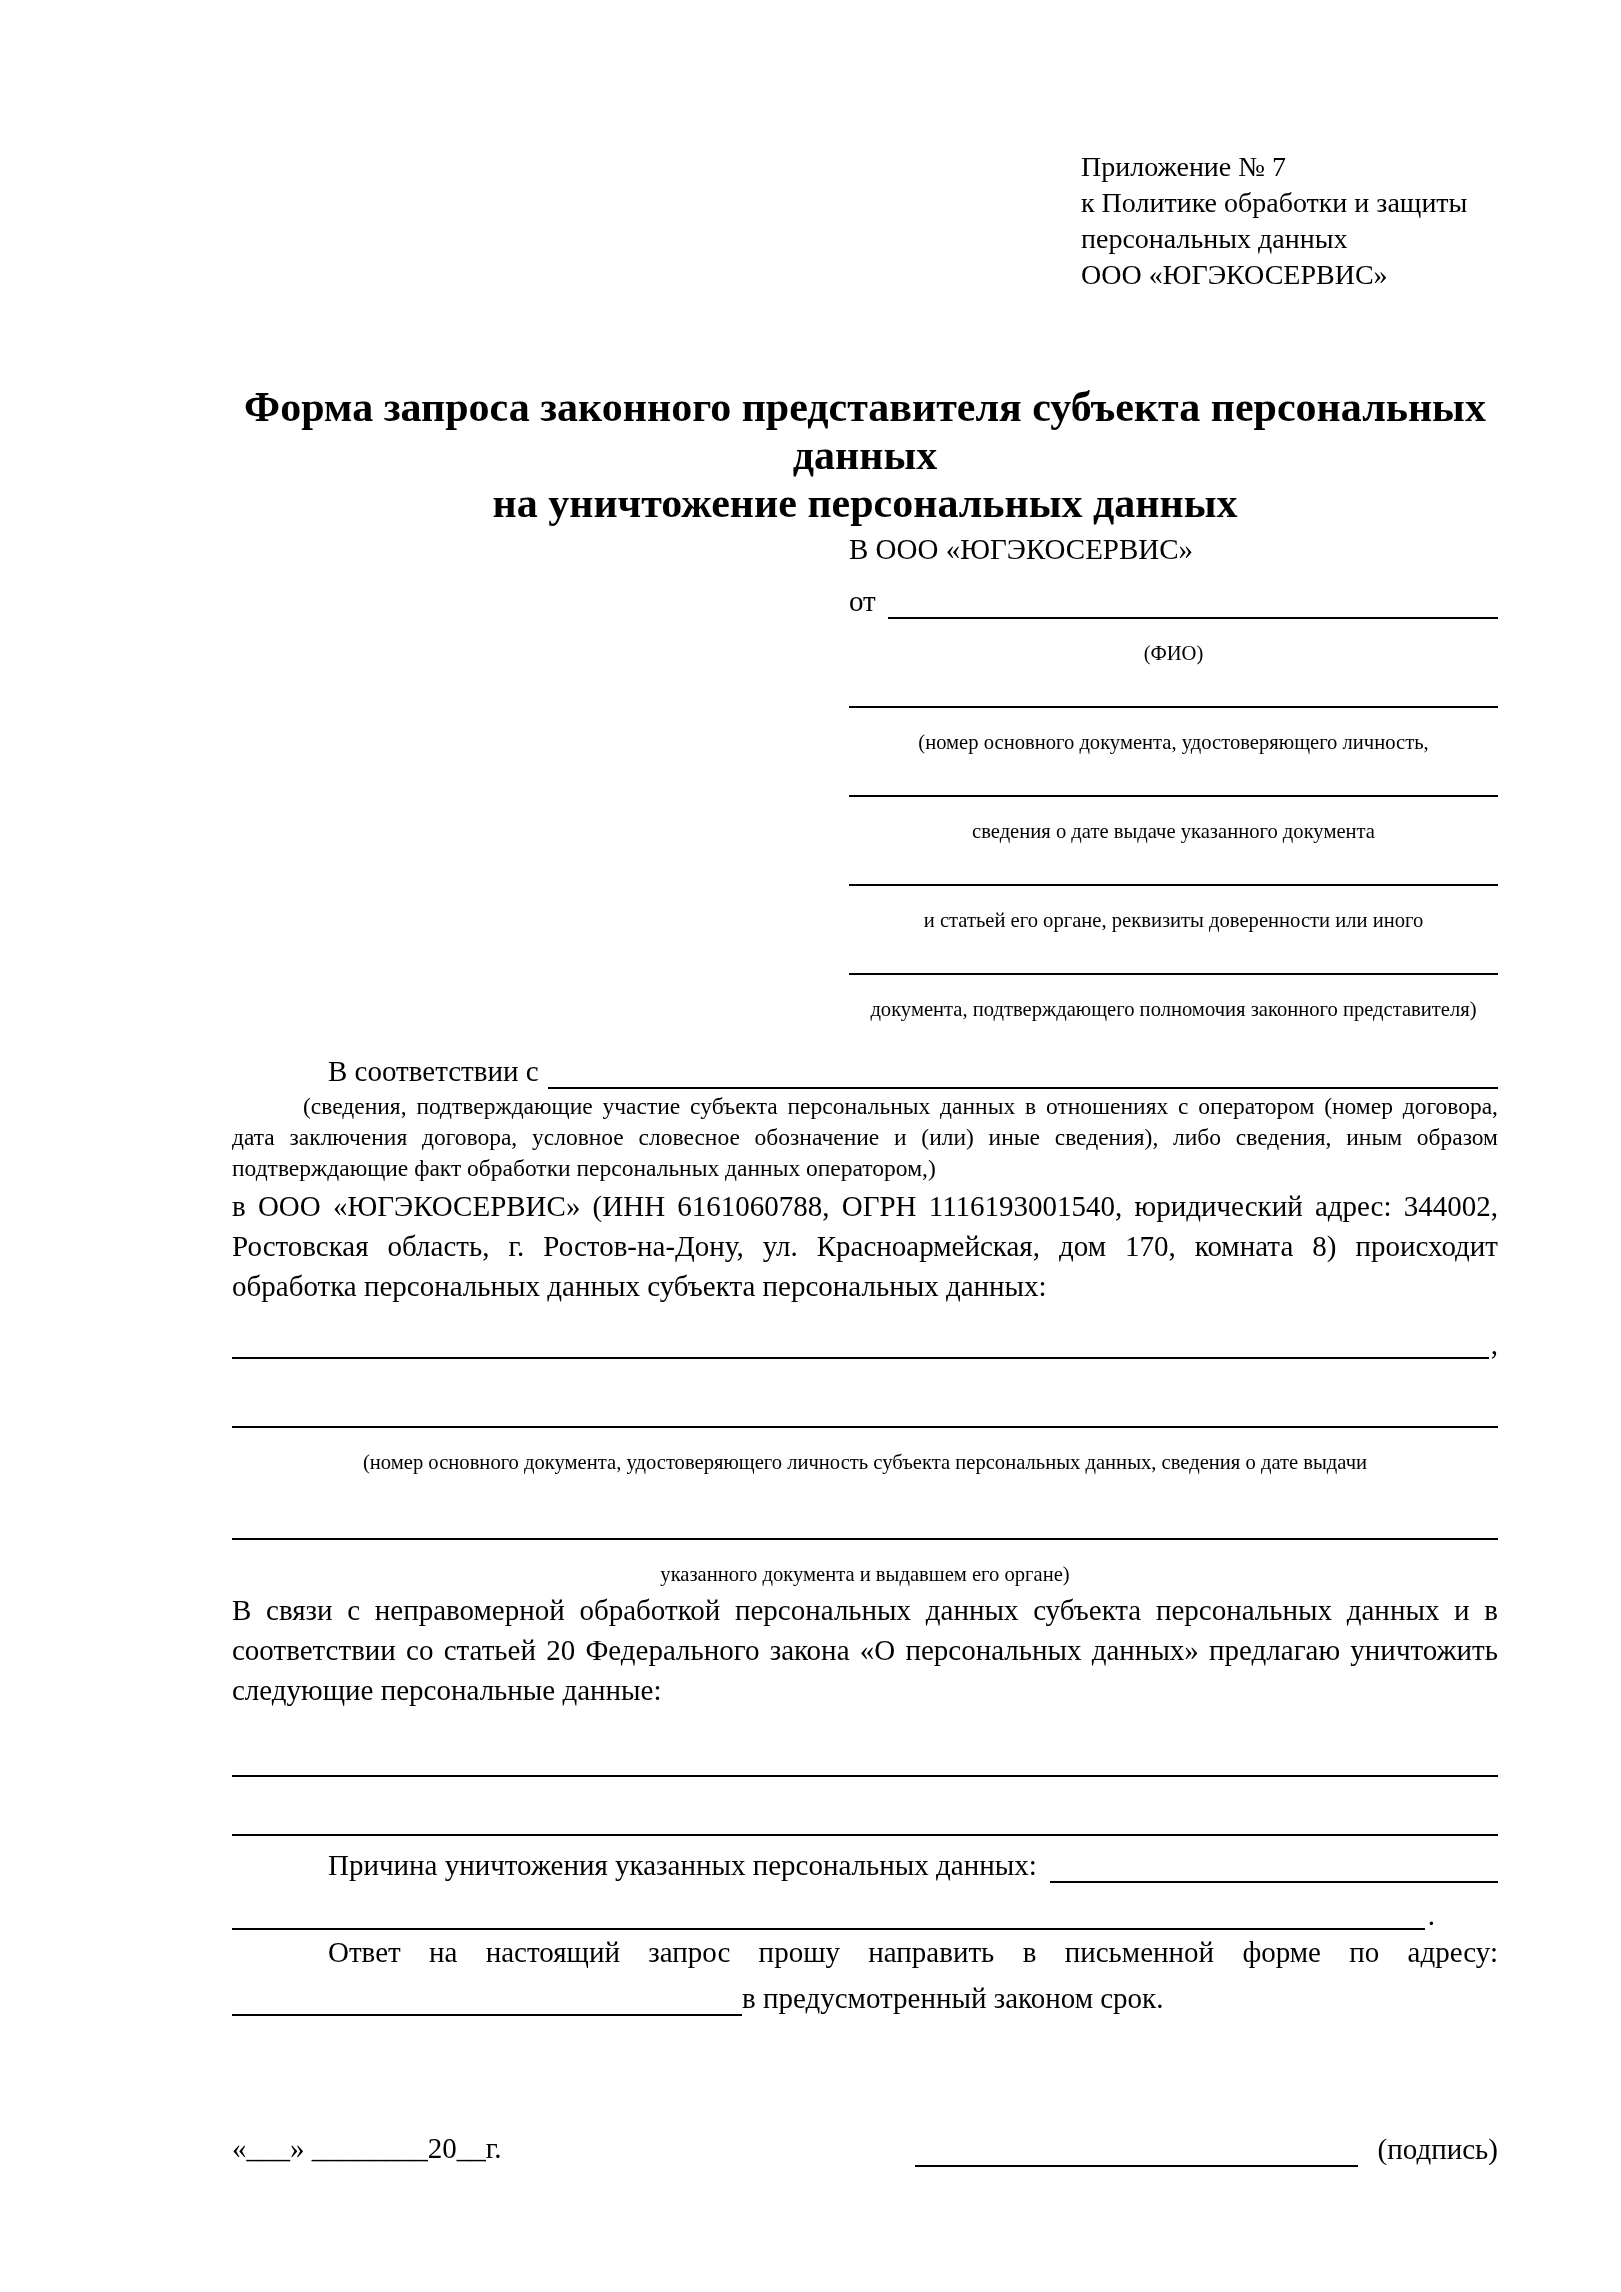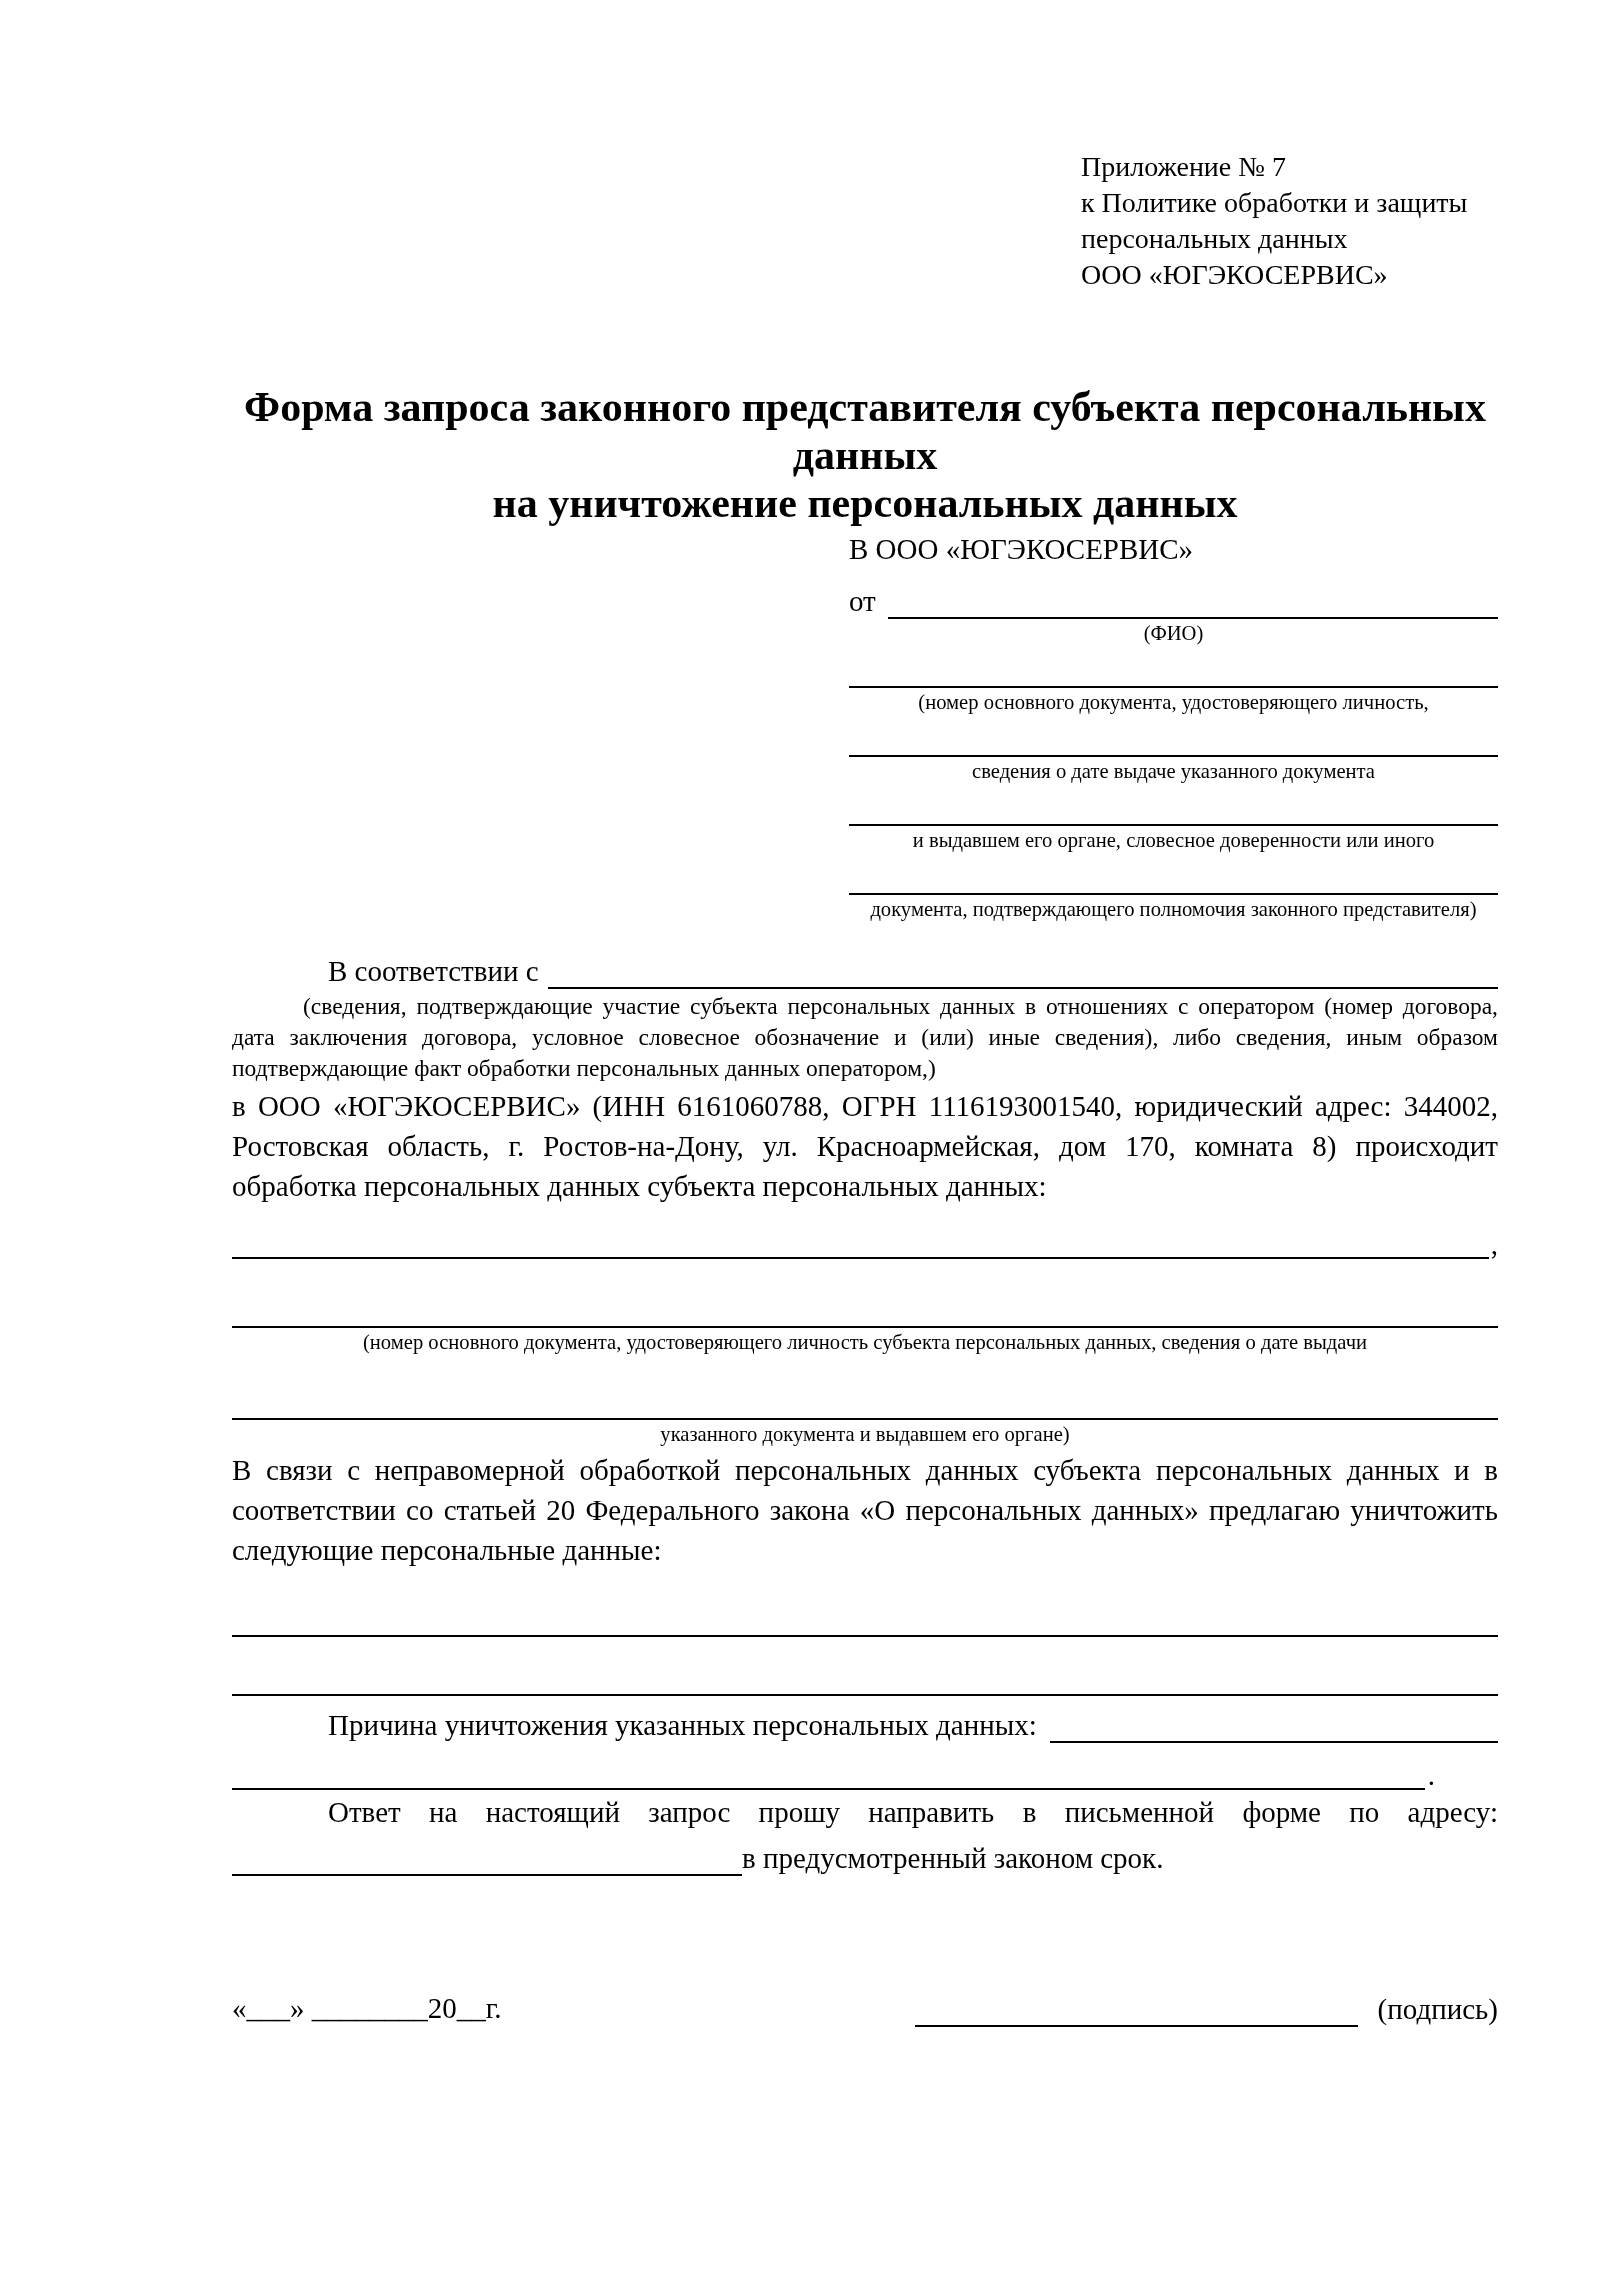--- a/index.html
+++ b/index.html
@@ -21,21 +21,21 @@
     text-align: center;
     font-weight: bold;
     font-size: 42px;
     line-height: 48px;
   }
   .addr { margin-left: 617px; }
   .addr-to { line-height: 41px; margin-top: 2px; }
   .from-row { display: flex; align-items: flex-end; height: 45px; margin-top: 3.9px; }
   .from-row .lbl { padding-right: 11.8px; line-height: 35px; }
   .grow { flex: 1 1 auto; border-bottom: 2.9px solid #000; }
-  .cap { font-size: 20.6px; line-height: 28px; text-align: center; }
+  .cap { font-size: 20.6px; line-height: 28px; text-align: center; margin-top: 20px; }
   .blank { border-bottom: 2.9px solid #000; height: 39px; }
   .addr .blank { height: 37px; margin-top: 2px; }
   .lead-row { display: flex; align-items: flex-end; height: 45px; margin-top: 21.6px; }
   .lead-row .indent { width: 96px; flex: 0 0 auto; }
   .lead-row .lbl { padding-right: 9.8px; line-height: 35px; white-space: nowrap; }
   .note {
     font-size: 23.5px;
     line-height: 31px;
     text-align: justify;
     text-indent: 71px;
@@ -103,21 +103,21 @@
     </div>
     <div class="cap">(ФИО)</div>
 
     <div class="blank"></div>
     <div class="cap">(номер основного документа, удостоверяющего личность,</div>
 
     <div class="blank"></div>
     <div class="cap">сведения о дате выдаче указанного документа</div>
 
     <div class="blank"></div>
-    <div class="cap">и выдавшем его органе, словесное доверенности или иного</div>
+    <div class="cap">и статьей его органе, реквизиты доверенности или иного</div>
 
     <div class="blank"></div>
     <div class="cap">документа, подтверждающего полномочия законного представителя)</div>
   </div>
 
   <div class="lead-row">
     <span class="indent"></span>
     <span class="lbl">В соответствии с</span>
     <span class="grow"></span>
   </div>

